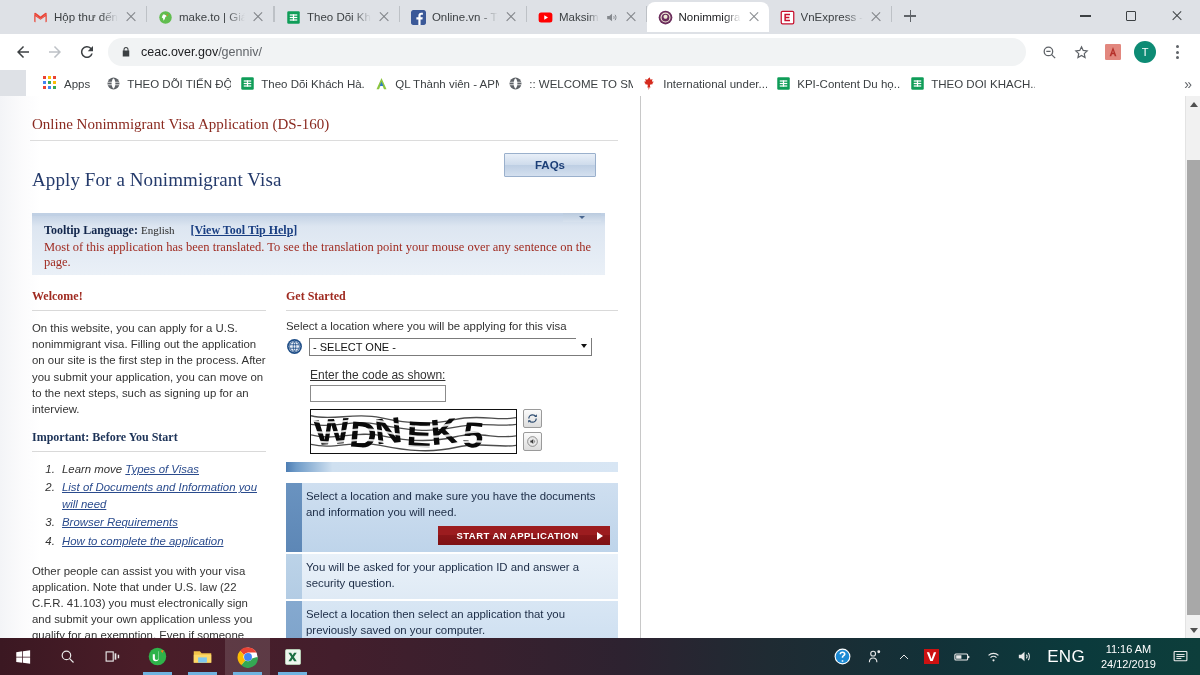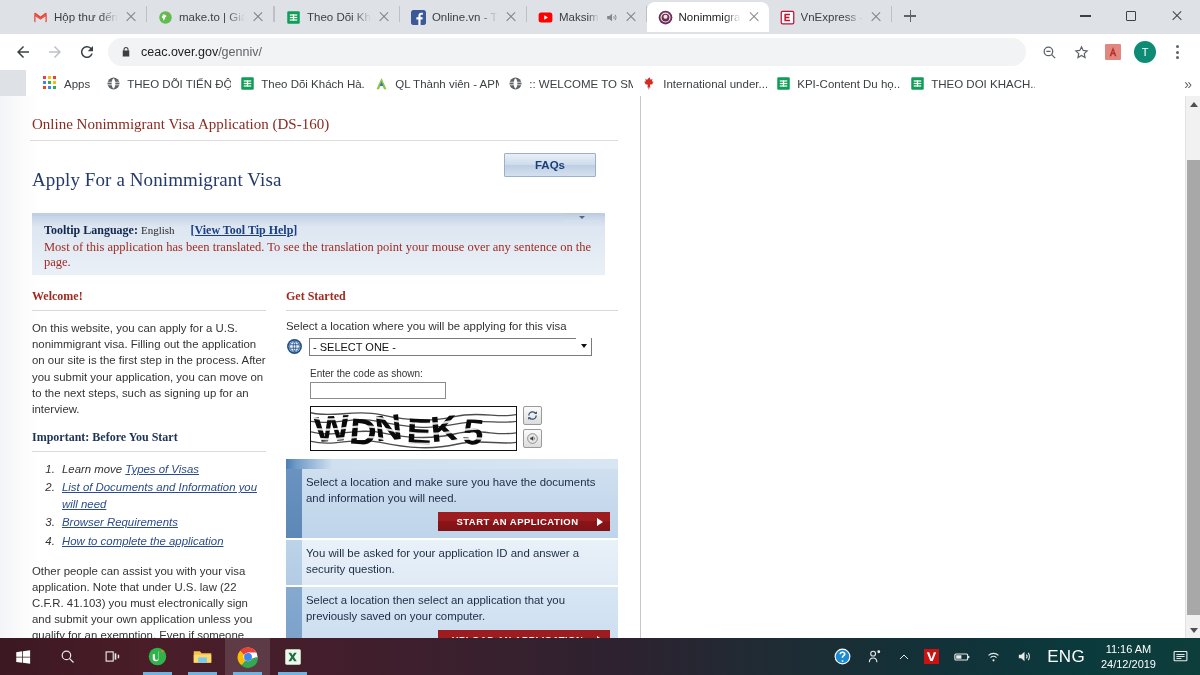--- a/index.html
+++ b/index.html
@@ -192,21 +192,21 @@
     position: absolute; right: 1px; top: 1px; width: 15px; height: 16px;
     background: #fff; display: flex; align-items: center; justify-content: center;
     pointer-events: none;
   }
   .select-arrow::after {
     content: ""; width: 0; height: 0; border-left: 3.5px solid transparent;
     border-right: 3.5px solid transparent; border-top: 4px solid #111;
   }
 
   .code-block { margin-left: 24px; margin-top: 12px; }
-  .code-lbl { font-size: 10px; color: #333; }
+  .code-lbl { font-size: 12px; color: #333; text-decoration: underline; }
   input.code-input {
     display: block; margin-top: 3px; width: 136px; height: 17px;
     border: 1px solid #8b8b8b; background: #fff; font-size: 11.5px; padding: 0 3px;
     border-radius: 0;
   }
   .captcha-row { display: flex; align-items: flex-start; gap: 6px; margin-top: 7px; }
   .captcha-img {
     width: 207px; height: 45px; background: #ffffff; border: 1px solid #111;
     display: block; overflow: hidden;
   }
@@ -215,21 +215,21 @@
     width: 19px; height: 19px; border: 1px solid #9a9a9a;
     background: linear-gradient(to bottom, #fbfbfb, #dcdcdc);
     display: flex; align-items: center; justify-content: center; border-radius: 2px;
   }
 
   .blue-strip {
     width: 332px; height: 10px; margin-top: 8px;
     background: linear-gradient(to right, #4d7db3 0%, #6e9bc8 3%, #cfe0f0 14%, #d8e6f4 100%);
   }
 
-  .action-group { width: 332px; margin-top: 0; }
+  .action-group { width: 332px; margin-top: 11px; }
   .action-card {
     display: flex; align-items: stretch;
     border-bottom: 2px solid #ffffff;
   }
   .card-stripe { width: 16px; flex: 0 0 16px; }
   .card-body { flex: 1; padding: 6px 8px 7px 4px; }
   .card-text { font-size: 11.4px; line-height: 1.38; color: #1b2b45; }
   .card-btn-row { display: flex; justify-content: flex-end; margin-top: 6px; }
   .red-btn {
     width: 172px; height: 19px; display: flex; align-items: center;

